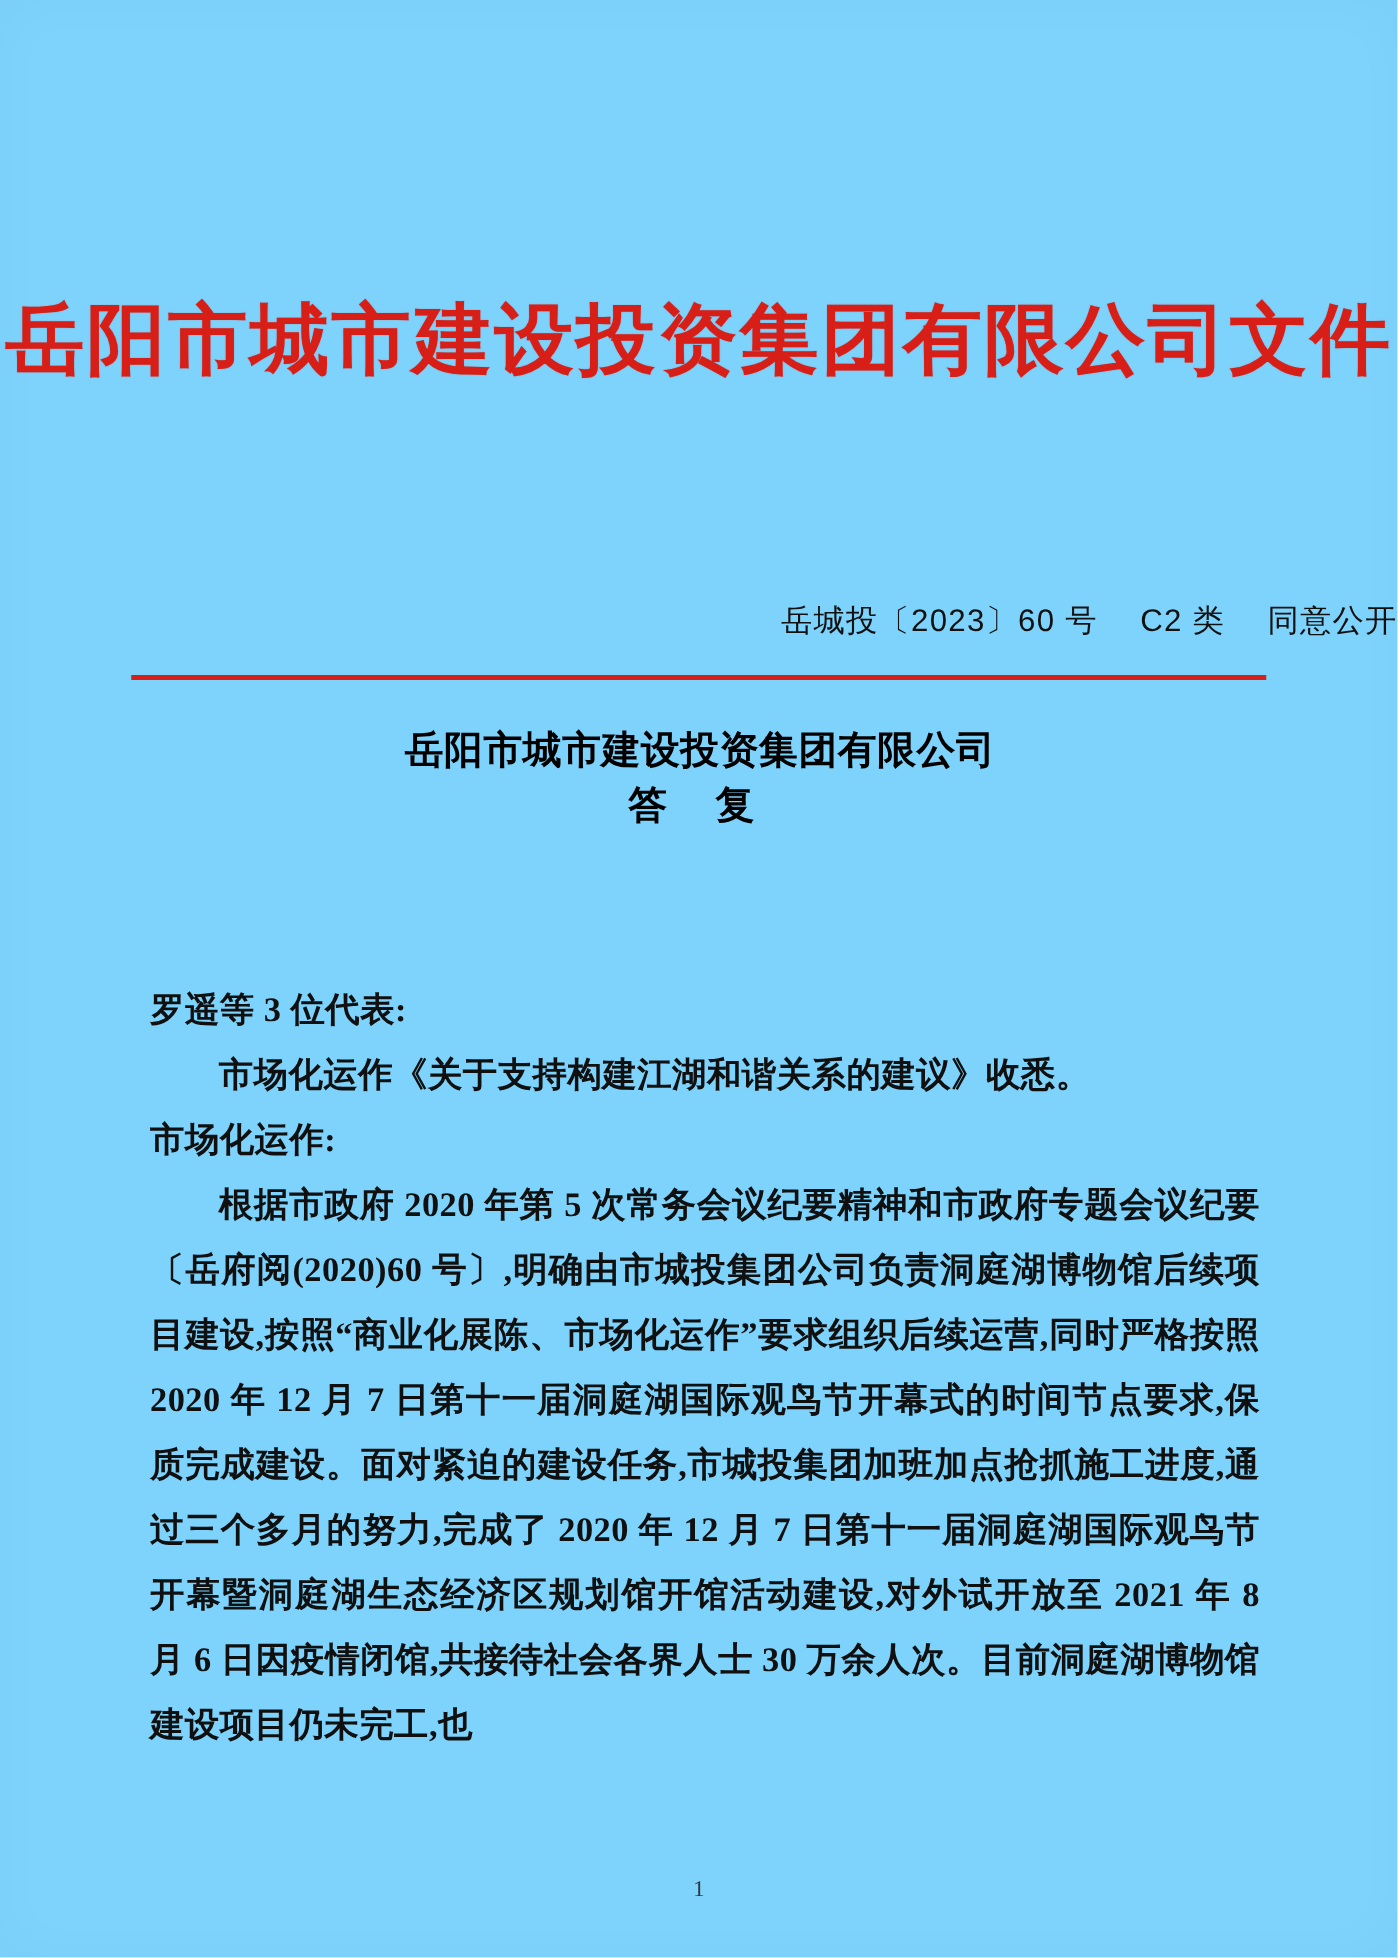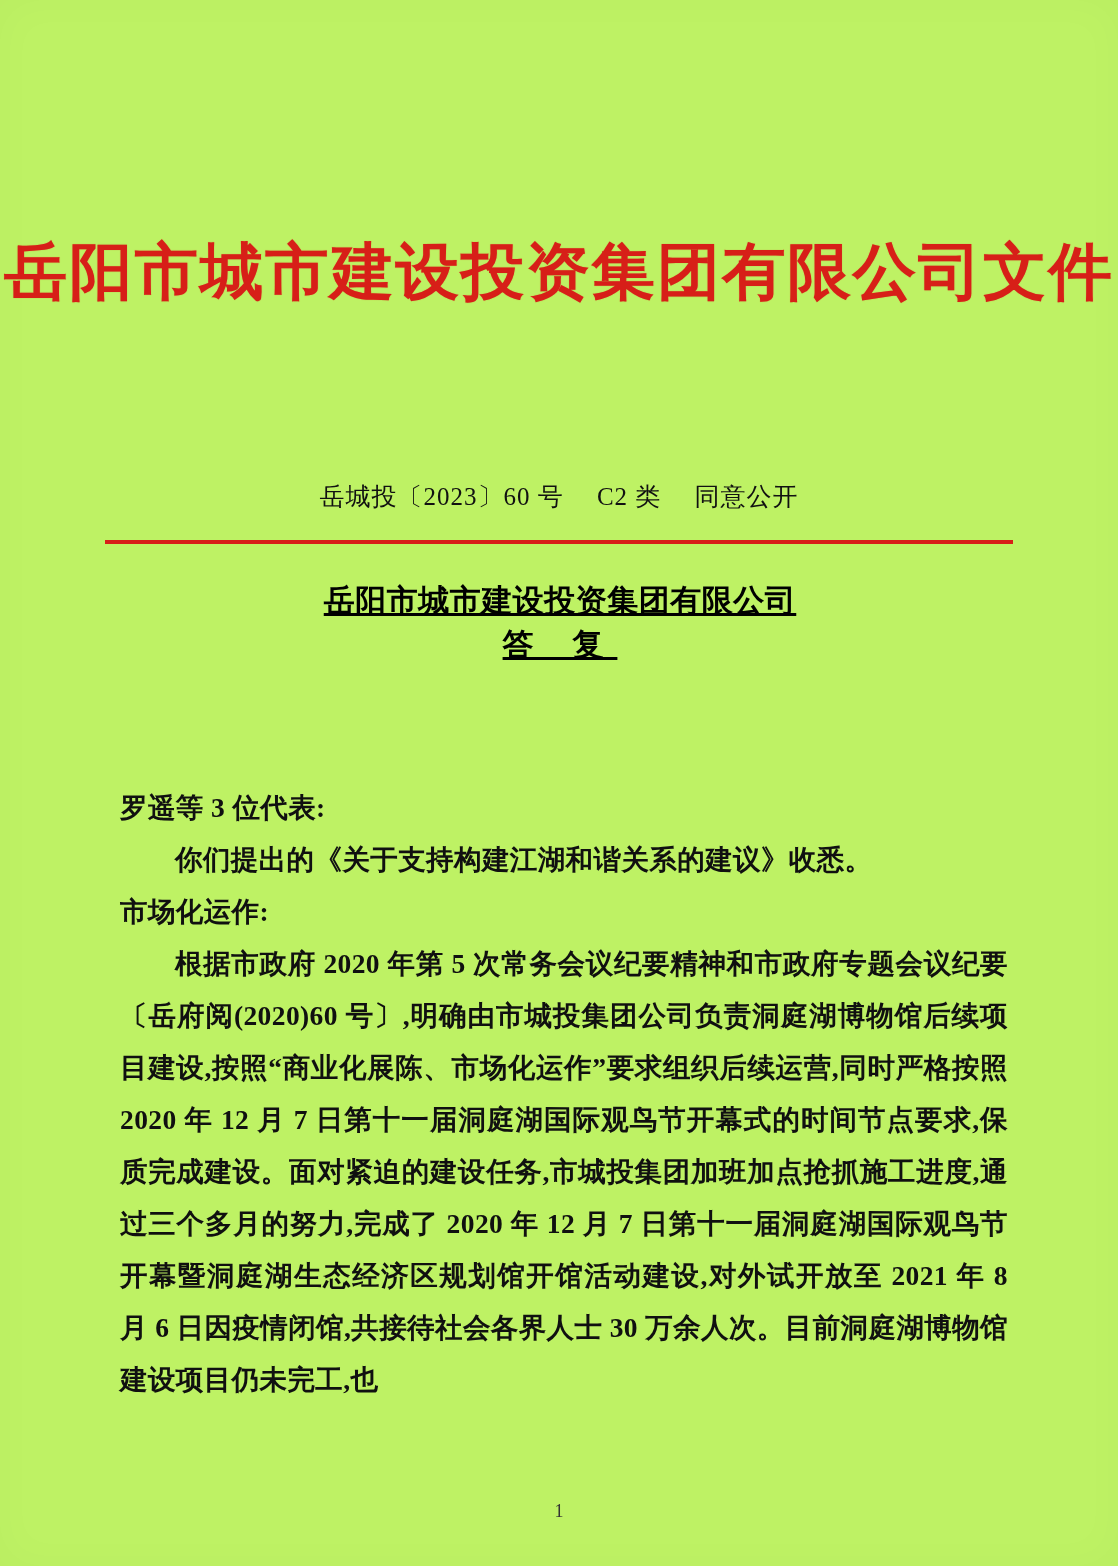--- a/index.html
+++ b/index.html
@@ -12,21 +12,21 @@
     height: 1566px;
     position: relative;
     font-family: "Liberation Serif", "DejaVu Serif", serif;
     color: #111;
     overflow: hidden;
   }
 
   .page {
     position: absolute;
     inset: 0;
-    background: #bef264;
+    background: #7dd3fc;
   }
 
   
   .doc-header {
     position: absolute;
     top: 236px;
     left: 0;
     right: 0;
     text-align: center;
   }
@@ -42,25 +42,25 @@
     transform: scaleX(1.02);
     text-shadow: 0 0 1px rgba(215,31,24,0.45);
   }
 
   
   .doc-number-row {
     position: absolute;
     top: 480px;
     left: 0;
     right: 0;
-    text-align: center;
+    text-align: right;
     font-size: 25px;
     letter-spacing: 1px;
     color: #111;
-    font-family: Liberation Serif, serif;
+    font-family: Liberation Sans, sans-serif;
   }
   .doc-number-row .seg { display: inline-block; }
   .doc-number-row .seg + .seg { margin-left: 26px; }
 
   
   .red-rule {
     position: absolute;
     top: 540px;
     left: 105px;
     width: 908px;
@@ -75,21 +75,21 @@
     left: 150px;
     width: 820px;
     text-align: center;
     font-family: "DejaVu Serif", "Liberation Serif", serif;
     font-weight: 700;
     font-size: 31px;
     line-height: 1.42;
     color: #000;
     letter-spacing: 0.5px;
   }
-  .title-block .t-line { display: block; white-space: nowrap; text-decoration: underline; }
+  .title-block .t-line { display: block; white-space: nowrap; }
   .title-block .t-line.last { letter-spacing: 14px; }
 
   
   .body-text {
     position: absolute;
     top: 782px;
     left: 120px;
     width: 888px;
     font-size: 27.5px;
     line-height: 52px;
@@ -140,21 +140,21 @@
 
   <div class="red-rule"></div>
 
   <div class="title-block">
     <span class="t-line">岳阳市城市建设投资集团有限公司</span>
     <span class="t-line last">答 复</span>
   </div>
 
   <div class="body-text">
     <p>罗遥等 3 位代表:</p>
-    <p class="indent">你们提出的《关于支持构建江湖和谐关系的建议》收悉。</p>
+    <p class="indent">市场化运作《关于支持构建江湖和谐关系的建议》收悉。</p>
     <p>市场化运作:</p>
     <p class="indent">根据市政府 2020 年第 5 次常务会议纪要精神和市政府专题会议纪要〔岳府阅(2020)60 号〕,明确由市城投集团公司负责洞庭湖博物馆后续项目建设,按照“商业化展陈、市场化运作”要求组织后续运营,同时严格按照 2020 年 12 月 7 日第十一届洞庭湖国际观鸟节开幕式的时间节点要求,保质完成建设。面对紧迫的建设任务,市城投集团加班加点抢抓施工进度,通过三个多月的努力,完成了 2020 年 12 月 7 日第十一届洞庭湖国际观鸟节开幕暨洞庭湖生态经济区规划馆开馆活动建设,对外试开放至 2021 年 8 月 6 日因疫情闭馆,共接待社会各界人士 30 万余人次。目前洞庭湖博物馆建设项目仍未完工,也</p>
   </div>
 
   <div class="page-number">1</div>
 
   <div class="scan-edge"></div>
 </div>
 
 </body></html>

